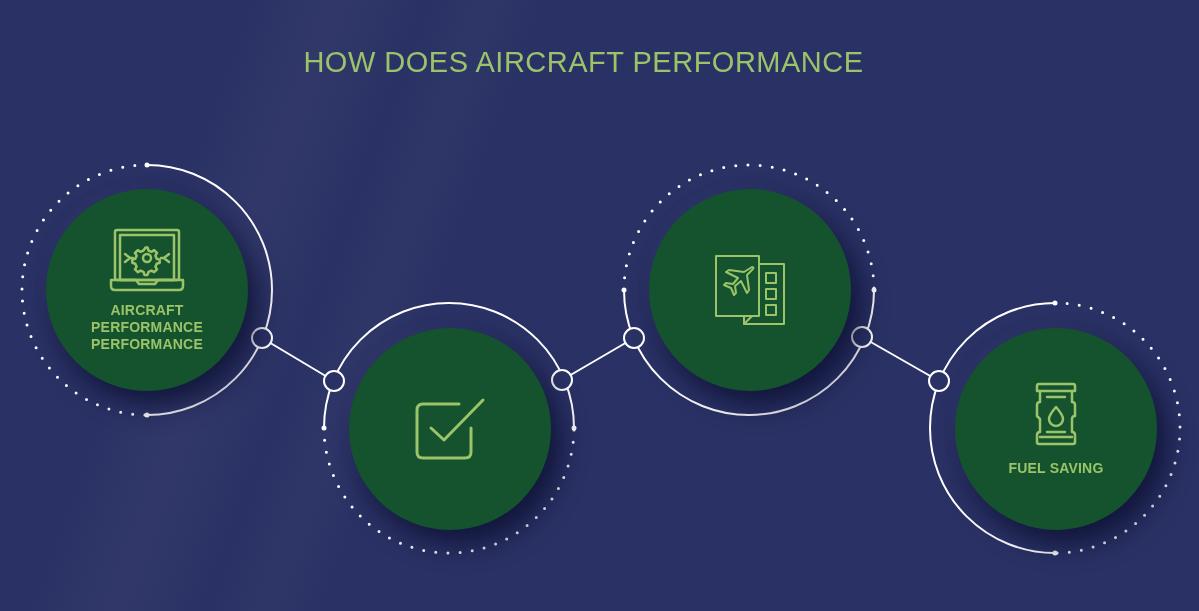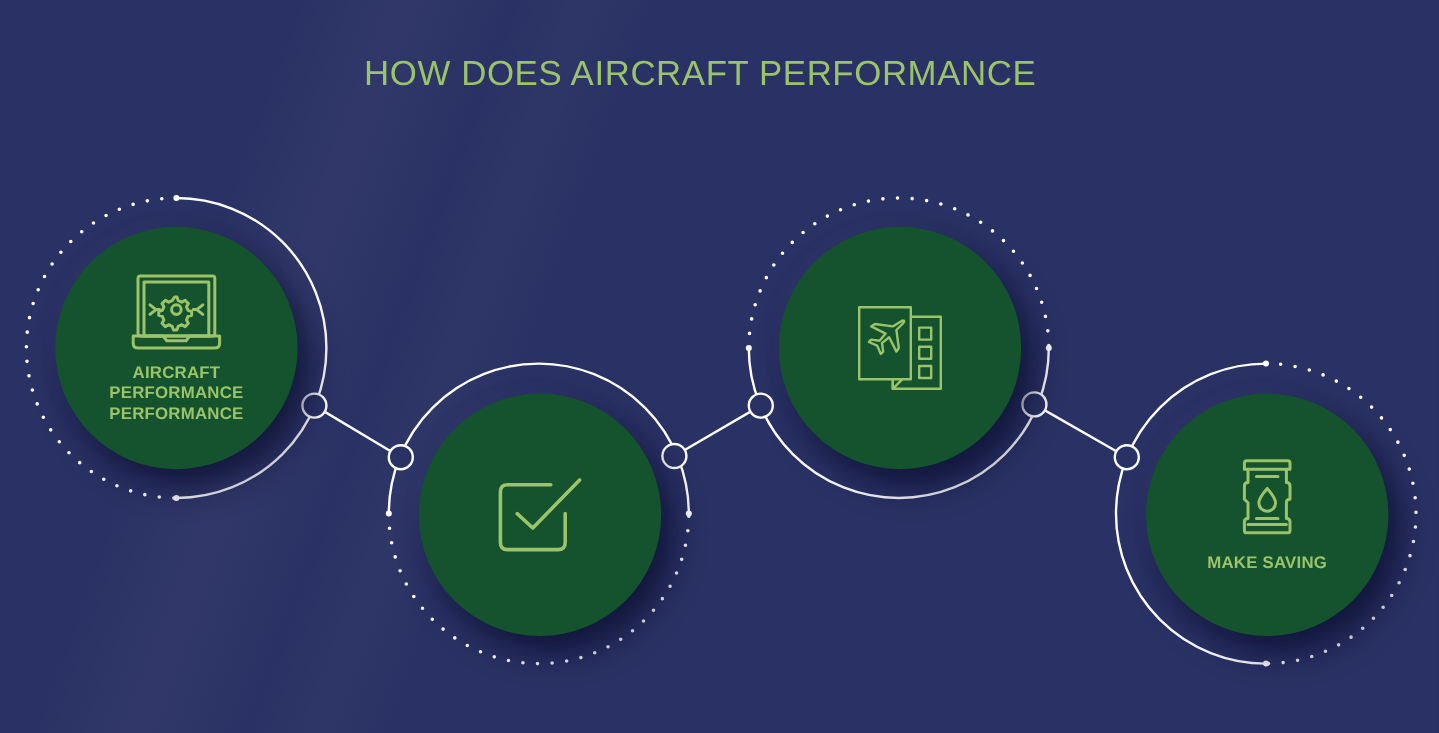--- a/index.html
+++ b/index.html
@@ -132,14 +132,14 @@
 
 <div class="disc" style="left:955px; top:328px;">
   <svg class="icon" width="42" height="64" viewBox="0 0 42 64">
     <g fill="none" stroke="#9bc36a" stroke-width="2.5" stroke-linejoin="round" stroke-linecap="round">
       <path d="M4,2 H38 Q40,2 40,4 V9 H37 V20 Q40,20 40,23 V34 Q37,34 37,37 V50 Q40,50 40,53 V60 Q40,62 38,62 H4 Q2,62 2,60 V53 Q2,50 5,50 V37 Q2,34 2,34 V23 Q2,20 5,20 V9 H2 V4 Q2,2 4,2 Z"></path>
       <path d="M5,9 H37 M5,55 H37"></path>
       <path d="M12,15 H30 M12,50 H30"></path>
       <path d="M21,25 Q28,33 28,37 A7,7 0 0 1 14,37 Q14,33 21,25 Z"></path>
     </g>
   </svg>
-  <div class="label" style="margin-top:14px;">MAKE SAVING</div>
+  <div class="label" style="margin-top:14px;">FUEL SAVING</div>
 </div>
 
 </body></html>

